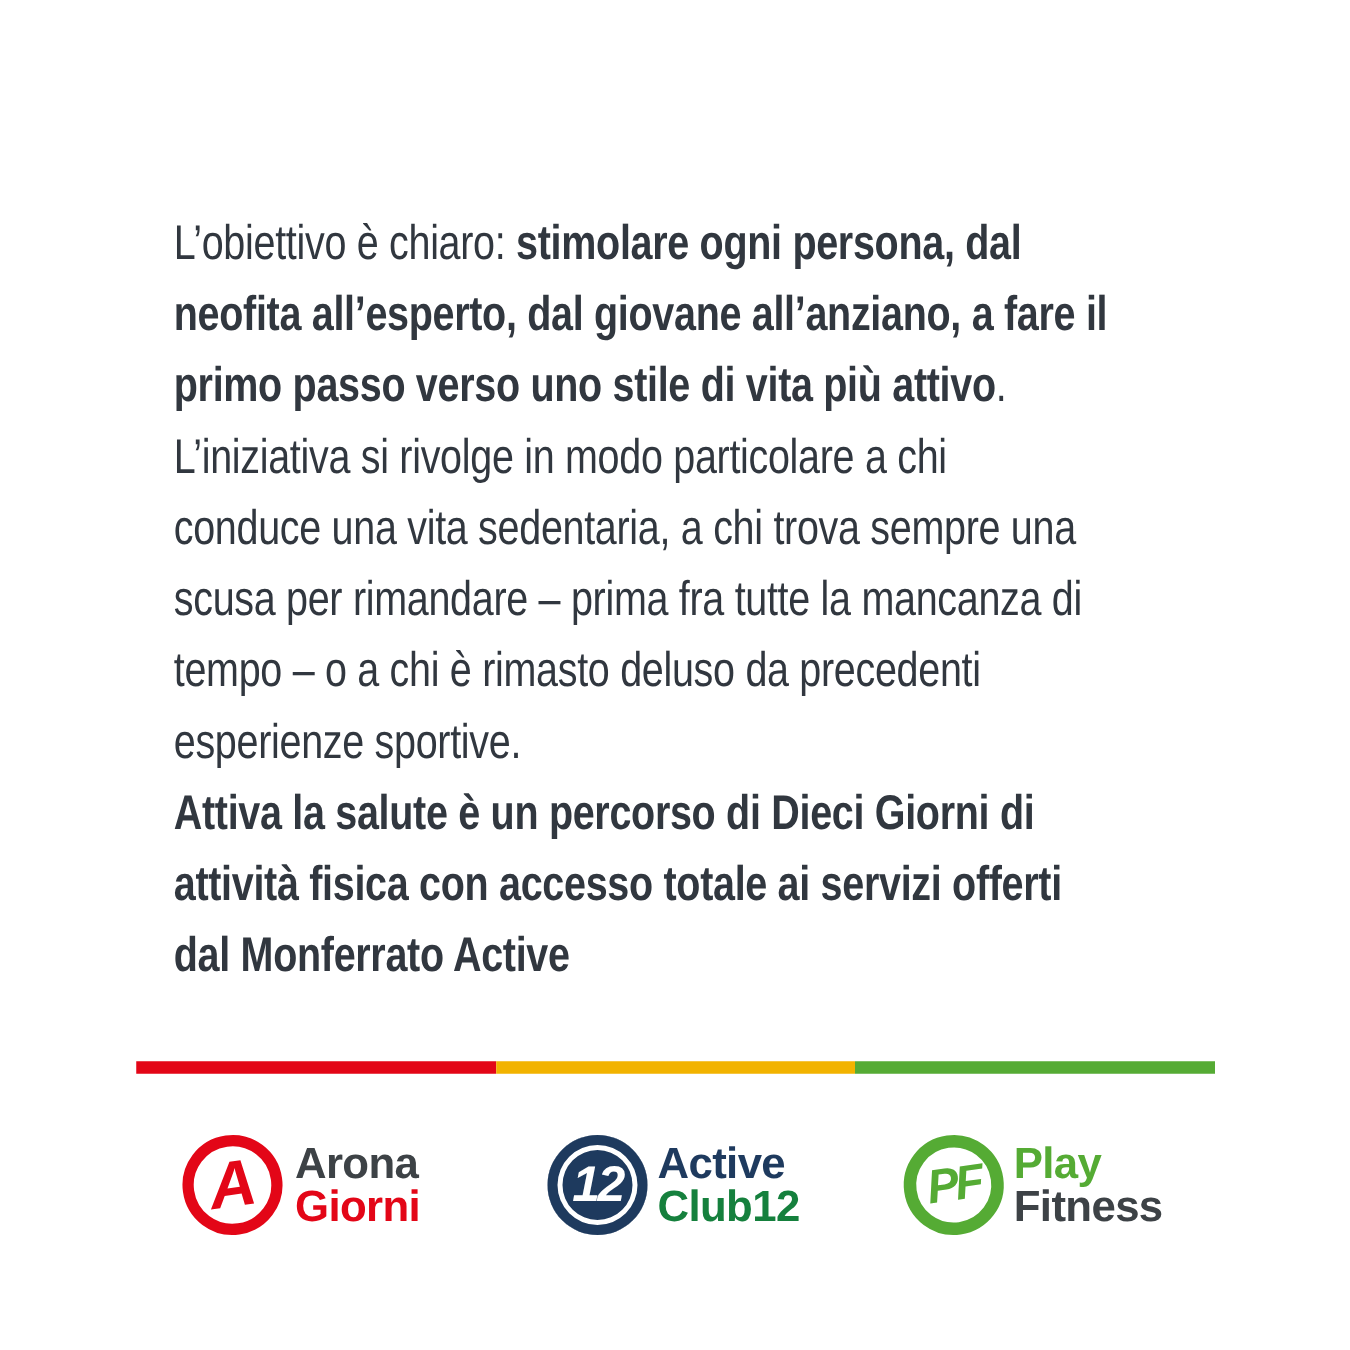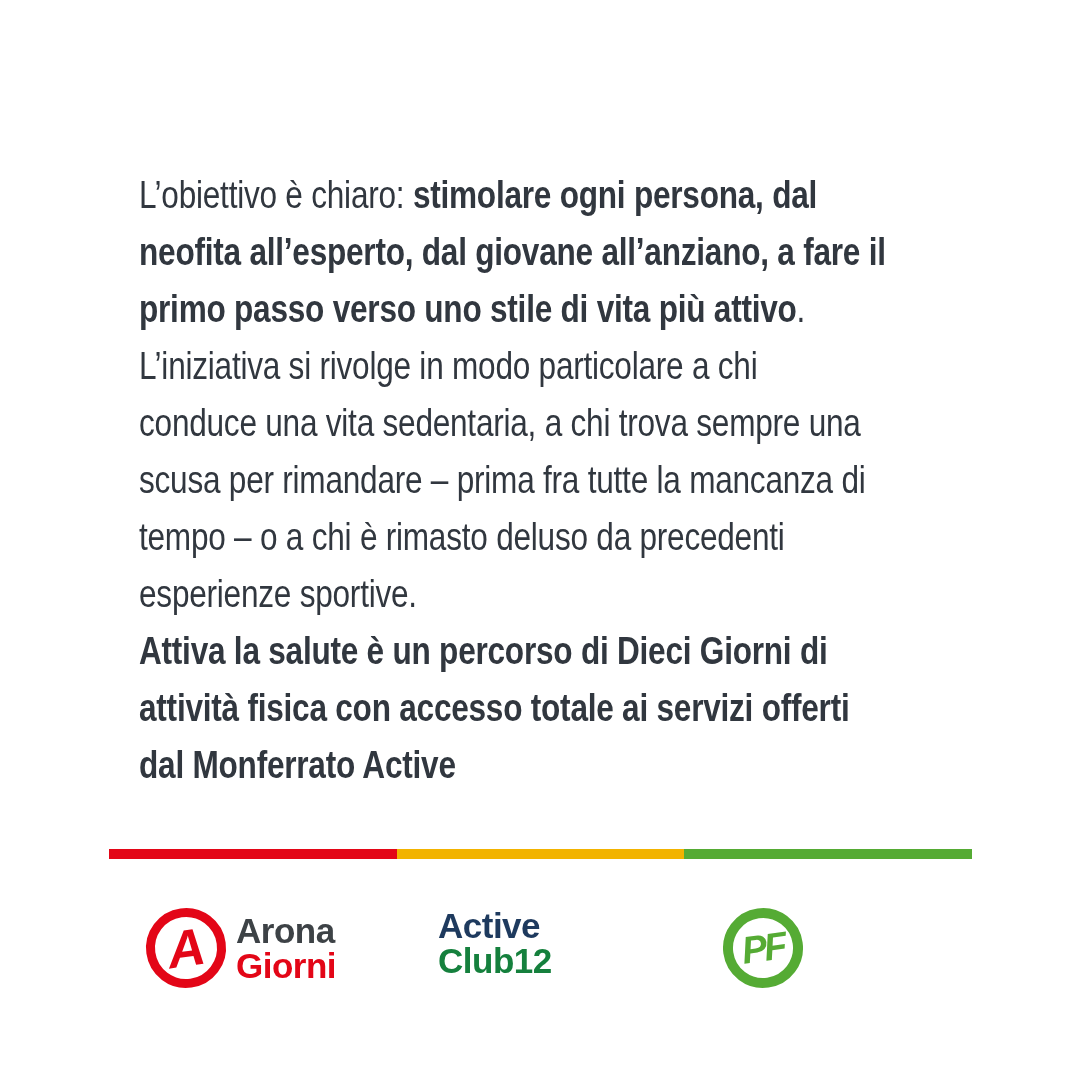--- a/index.html
+++ b/index.html
@@ -140,23 +140,30 @@
   <div class="mark mark-arona">
       <span>A</span>
     </div>
   <div class="logo-name">
     <span class="c-dark">Arona</span>
     <span class="c-red">Giorni</span>
   </div>
 </div>
 
 <div class="logo logo-sport">
+  <div class="mark mark-sport">
+      <span>12</span>
+    </div>
   <div class="logo-name">
     <span class="c-navy">Active</span>
     <span class="c-amber">Club12</span>
   </div>
 </div>
 
 <div class="logo logo-play">
   <div class="mark mark-play">
       <span>PF</span>
     </div>
+  <div class="logo-name">
+    <span class="c-green">Play</span>
+    <span class="c-dark">Fitness</span>
+  </div>
 </div>
 
 </body></html>

